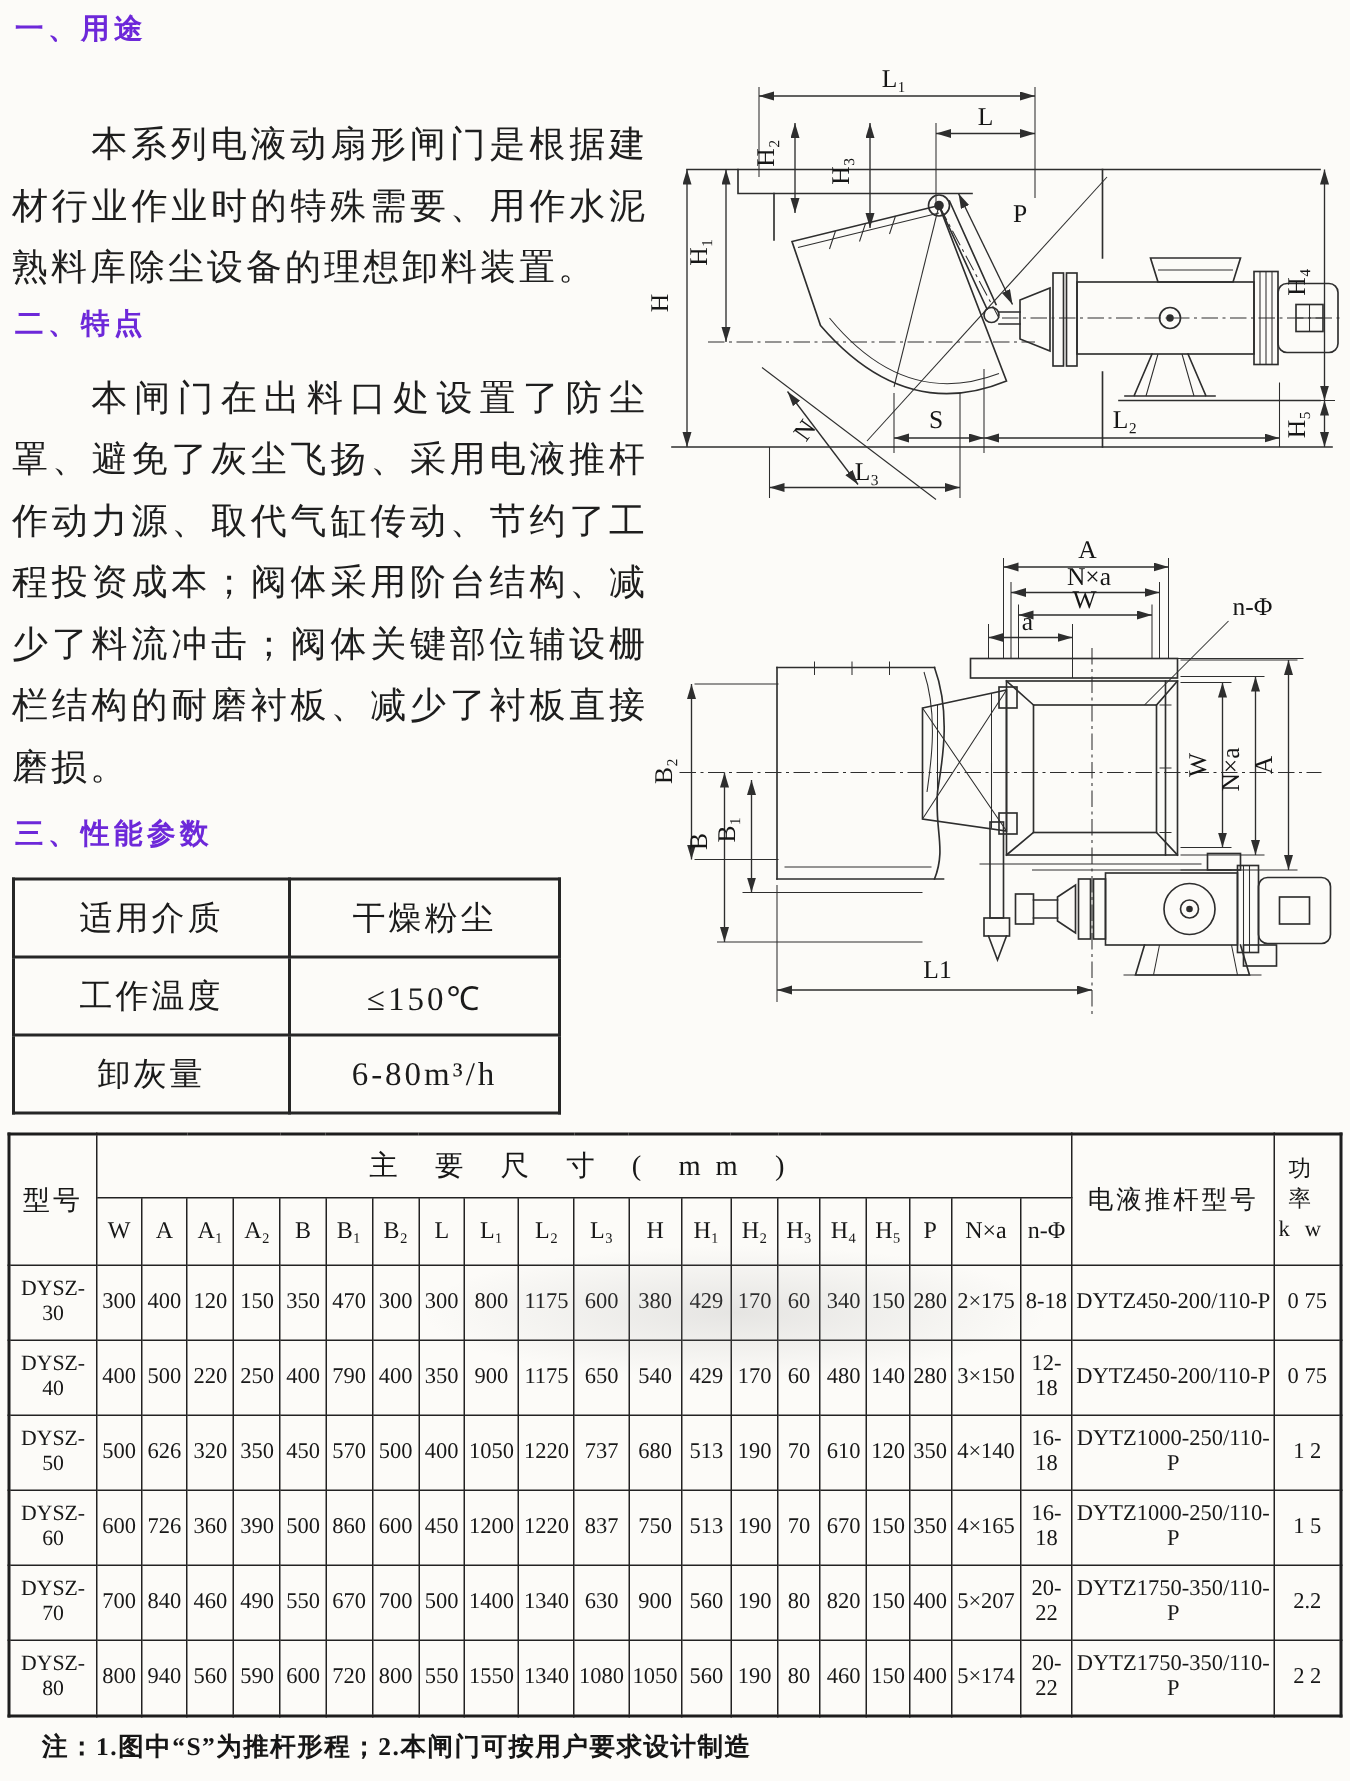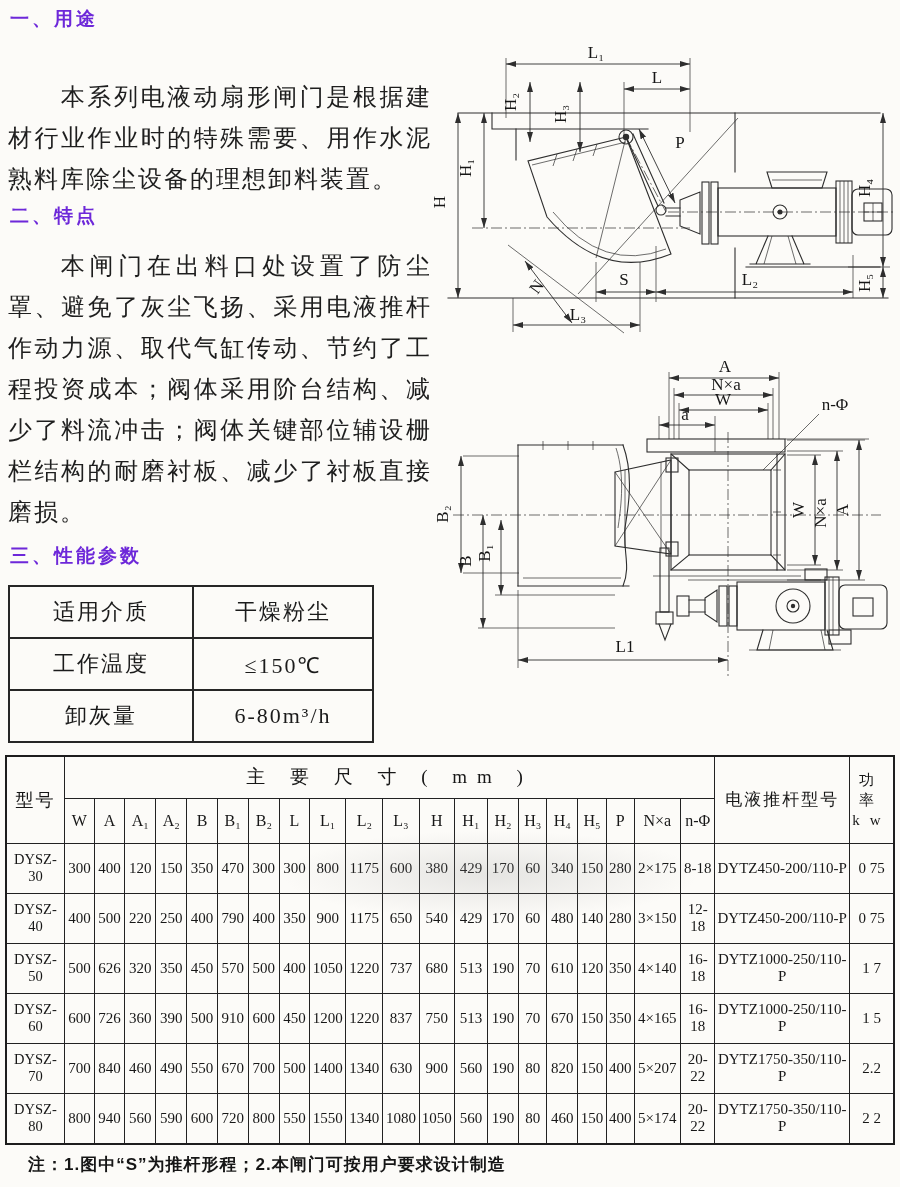--- a/index.html
+++ b/index.html
@@ -29,21 +29,21 @@
   .act-h{font-size:17px;letter-spacing:2px;}
   .pow-h{font-size:15px;line-height:20px;}
   
   .drawing{position:absolute;}
   .o{stroke:#2e2e2e;fill:none;stroke-width:1.1;stroke-linecap:square;}
   .t{stroke:#2e2e2e;fill:none;stroke-width:.7;}
   .d{stroke:#2e2e2e;fill:none;stroke-width:.9;}
   .cl{stroke:#2e2e2e;fill:none;stroke-width:.7;stroke-dasharray:11 3 2 3;}
   .fl{fill:#2e2e2e;stroke:none;}
   .dlabel{font-family:"Liberation Serif",serif;font-size:17px;fill:#161616;text-anchor:middle;}
-  #note{position:absolute;left:28px;top:1153px;font-family:Liberation Sans, sans-serif;
+  #note{position:absolute;left:28px;top:1153px;font-family:Liberation Serif, serif;
         font-weight:bold;font-size:17px;letter-spacing:1px;color:#161616;}
   .smudge{position:absolute;pointer-events:none;
         background:radial-gradient(ellipse at center,rgba(150,150,150,.22),rgba(150,150,150,0) 70%);}
 </style>
 </head>
 <body>
 
 <div id="page">
 
   <div class="heading" style="left:10px;top:6px;">一、用途</div>
@@ -395,30 +395,30 @@
           <td>680</td>
           <td>513</td>
           <td>190</td>
           <td>70</td>
           <td>610</td>
           <td>120</td>
           <td>350</td>
           <td>4×140</td>
           <td>16-18</td>
           <td>DYTZ1000-250/110-P</td>
-          <td>1 7</td>
+          <td>1 2</td>
         </tr>
         <tr>
           <td>DYSZ-60</td>
           <td>600</td>
           <td>726</td>
           <td>360</td>
           <td>390</td>
           <td>500</td>
-          <td>910</td>
+          <td>860</td>
           <td>600</td>
           <td>450</td>
           <td>1200</td>
           <td>1220</td>
           <td>837</td>
           <td>750</td>
           <td>513</td>
           <td>190</td>
           <td>70</td>
           <td>670</td>

